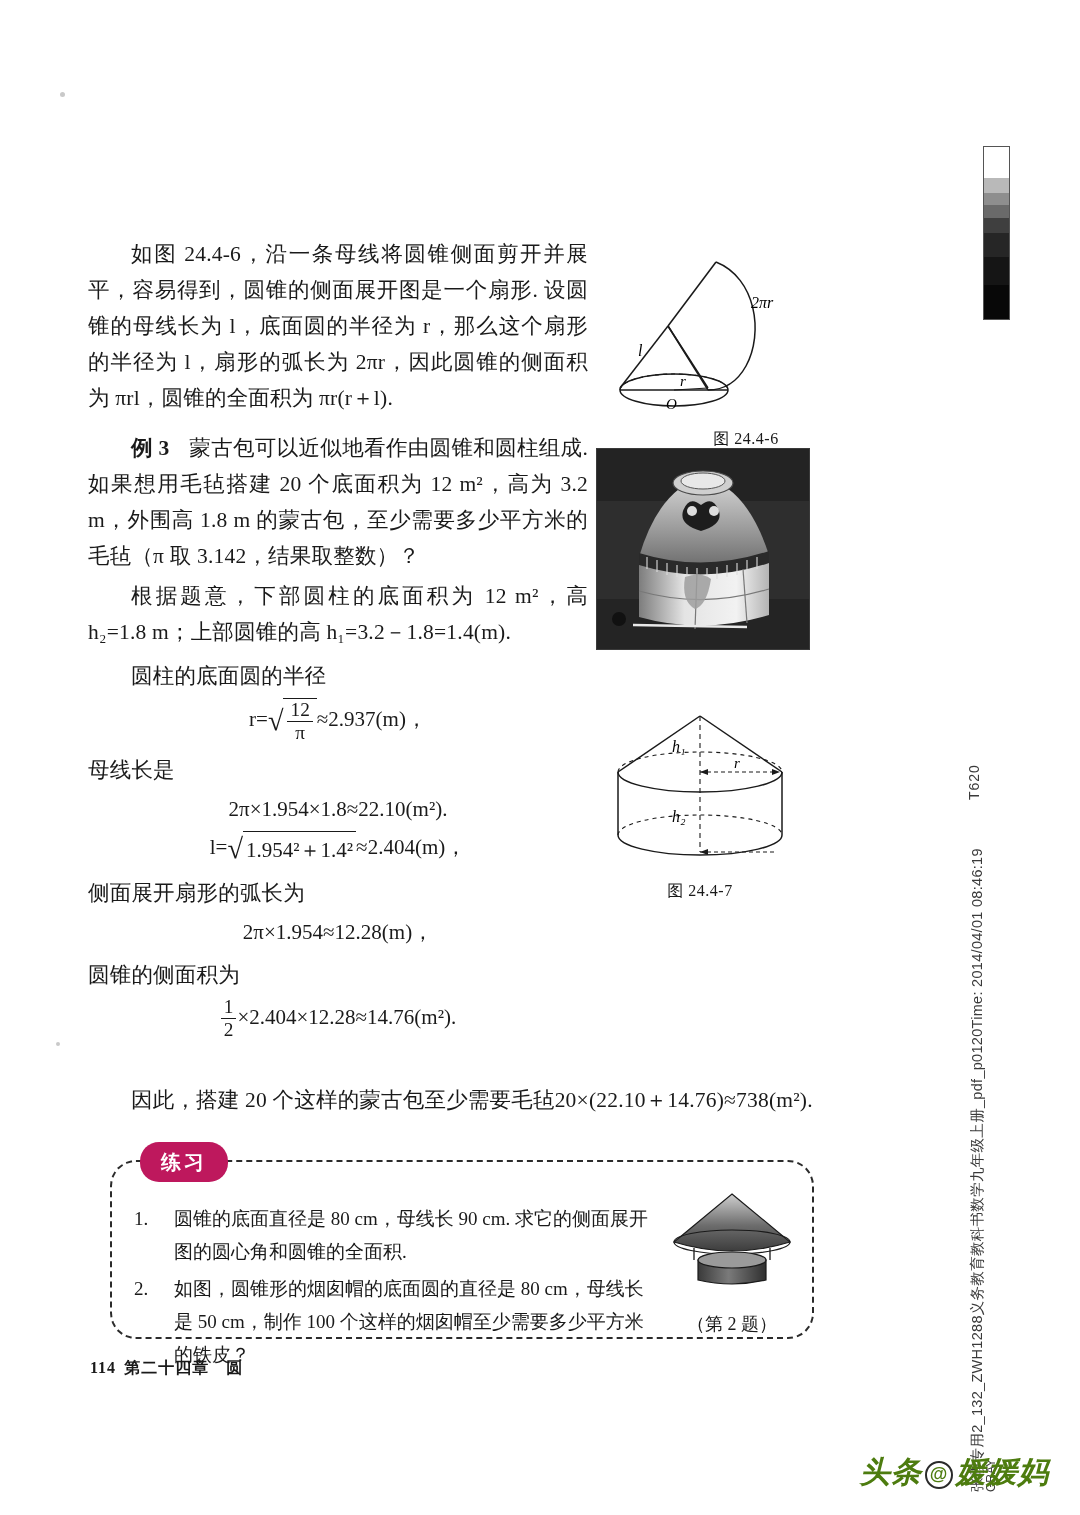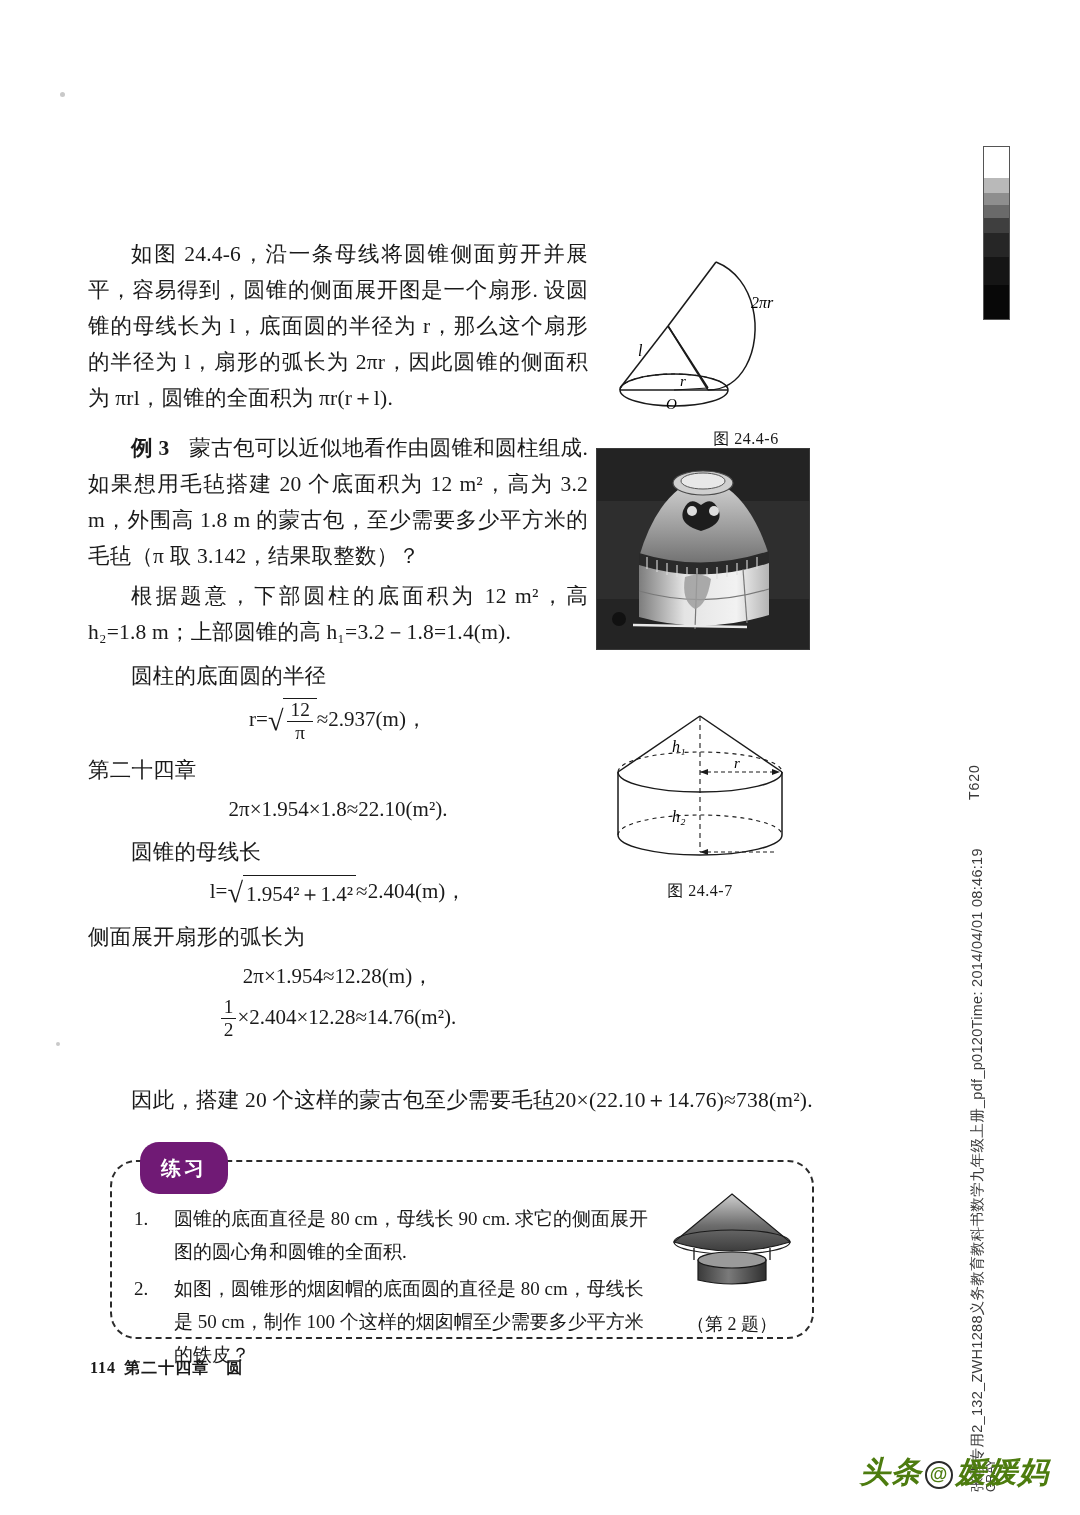--- a/index.html
+++ b/index.html
@@ -105,22 +105,22 @@
   .exercise {
     position: absolute;
     left: 110px; top: 1160px;
     width: 700px; height: 175px;
     border: 2px dashed #2b2b2b;
     border-radius: 26px;
   }
   .ex-badge {
     position: absolute;
     left: 28px; top: -20px;
-    width: 88px; height: 52px;
-    background: #701a75;
+    width: 88px; height: 40px;
+    background: #be185d;
     border-radius: 19px;
     color: #ffffff;
     font-size: 20px;
     font-weight: bold;
     display: flex;
     align-items: center;
     justify-content: center;
     letter-spacing: 3px;
     font-family: "Liberation Sans", sans-serif;
   }
@@ -349,34 +349,34 @@
 
 
     <p class="para indent">根据题意，下部圆柱的底面积为 12 m²，高 h₂=1.8 m；上部圆锥的高 h₁=3.2－1.8=1.4(m).</p>
 
     <p class="para indent tight">圆柱的底面圆的半径</p>
 
     <div class="math-line">
       <span>r=</span><span class="radical"><span class="sign">√</span><span class="body"><span class="frac"><span class="num">12</span><span class="den">π</span></span></span></span><span>≈2.937(m)，</span>
     </div>
 
-    <p class="para tight">第二十四章</p>
+    <p class="para tight">母线长是</p>
 
     <div class="math-line">2π×1.954×1.8≈22.10(m²).</div>
 
-    <p class="para indent tight">圆锥的母线长</p>
 
     <div class="math-line">
       <span>l=</span><span class="radical"><span class="sign">√</span><span class="body">1.954²＋1.4²</span></span><span>≈2.404(m)，</span>
     </div>
 
     <p class="para tight">侧面展开扇形的弧长为</p>
 
     <div class="math-line">2π×1.954≈12.28(m)，</div>
 
+    <p class="para tight">圆锥的侧面积为</p>
 
     <div class="math-line">
       <span class="frac"><span class="num">1</span><span class="den">2</span></span><span>×2.404×12.28≈14.76(m²).</span>
     </div>
   </div>
 
   <p class="para indent" style="position:absolute;left:88px;top:1082px;width:730px;margin:0;">因此，搭建 20 个这样的蒙古包至少需要毛毡20×(22.10＋14.76)≈738(m²).</p>
 
   <div class="exercise">
     <div class="ex-badge">练习</div>

